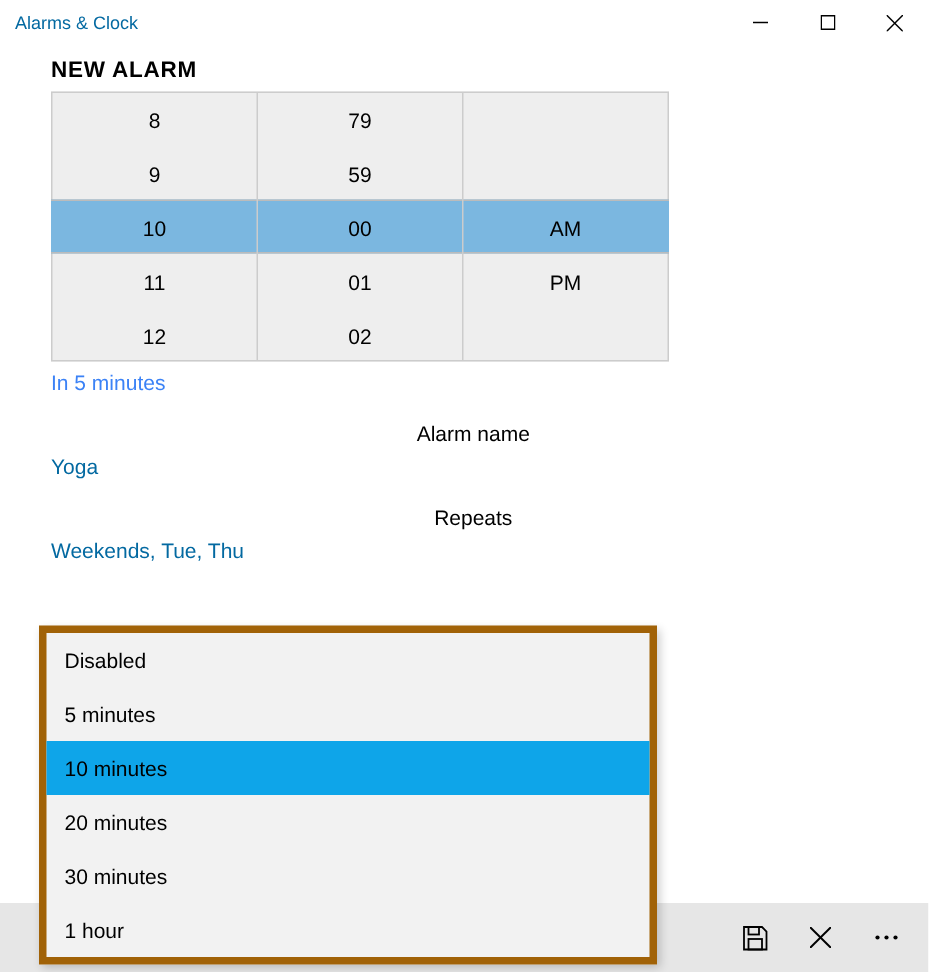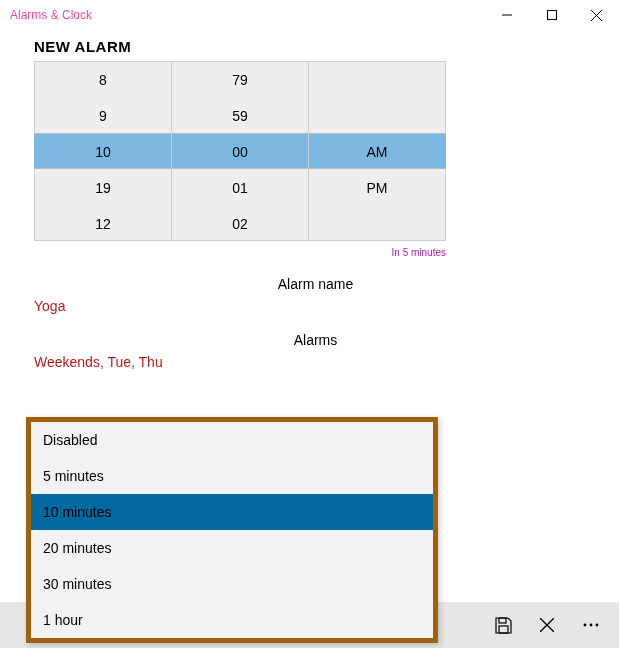--- a/index.html
+++ b/index.html
@@ -12,21 +12,21 @@
     height: 648px;
     overflow: hidden;
     position: relative;
   }
   .titlebar {
     display: flex;
     align-items: center;
     height: 30px;
     padding-left: 10px;
     font-size: 12px;
-    color: #ec4899;
+    color: #0369a1;
   }
   .titlebar .spacer { flex: 1; }
   .titlebar .ctrl {
     width: 45px;
     height: 30px;
     display: flex;
     align-items: center;
     justify-content: center;
     color: #000;
   }
@@ -67,52 +67,52 @@
     position: absolute;
     top: 72px; left: 0; right: 0; height: 36px;
     background: #7bb7e0;
     border-top: 1px solid #bbb;
     border-bottom: 1px solid #bbb;
     z-index: 0;
   }
   .picker-col .col-inner { position: relative; z-index: 1; }
   .helper {
     width: 412px;
-    text-align: right;
+    text-align: left;
     margin-top: 6px;
-    font-size: 10px;
-    color: #a21caf;
+    font-size: 14px;
+    color: #3b82f6;
   }
   .field-label {
     font-size: 14px;
     margin-top: 18px;
     text-align: center;
   }
   .field-value {
-    color: #b91c1c;
+    color: #0369a1;
     font-size: 14px;
     margin-top: 6px;
   }
   .dropdown {
     position: absolute;
     left: 26px;
     top: 417px;
     width: 412px;
     background: #f2f2f2;
     border: 5px solid #a16207;
     box-shadow: 2px 2px 6px rgba(0,0,0,0.2);
     z-index: 5;
   }
   .dropdown-item {
     padding: 10px 12px;
     font-size: 14px;
     color: #000;
   }
   .dropdown-item.selected {
-    background: #0369a1;
+    background: #0ea5e9;
   }
   .bottombar {
     position: absolute;
     bottom: 0; left: 0; right: 0;
     height: 46px;
     background: #e6e6e6;
     display: flex;
     align-items: center;
     justify-content: flex-end;
     padding-right: 6px;
@@ -152,21 +152,21 @@
   <div class="heading">NEW ALARM</div>
 
   <div class="picker-wrap">
     <div class="picker-hl"></div>
     <div class="picker">
       <div class="picker-col hours">
         <div class="col-inner">
           <div class="picker-cell">8</div>
           <div class="picker-cell">9</div>
           <div class="picker-cell">10</div>
-          <div class="picker-cell">19</div>
+          <div class="picker-cell">11</div>
           <div class="picker-cell">12</div>
         </div>
       </div>
       <div class="picker-col minutes">
         <div class="col-inner">
           <div class="picker-cell">79</div>
           <div class="picker-cell">59</div>
           <div class="picker-cell">00</div>
           <div class="picker-cell">01</div>
           <div class="picker-cell">02</div>
@@ -182,21 +182,21 @@
         </div>
       </div>
     </div>
   </div>
 
   <div class="helper">In 5 minutes</div>
 
   <div class="field-label">Alarm name</div>
   <div class="field-value">Yoga</div>
 
-  <div class="field-label">Alarms</div>
+  <div class="field-label">Repeats</div>
   <div class="field-value">Weekends, Tue, Thu</div>
 </div>
 
 <div class="dropdown">
   <div class="dropdown-item">Disabled</div>
   <div class="dropdown-item">5 minutes</div>
   <div class="dropdown-item selected">10 minutes</div>
   <div class="dropdown-item">20 minutes</div>
   <div class="dropdown-item">30 minutes</div>
   <div class="dropdown-item">1 hour</div>

